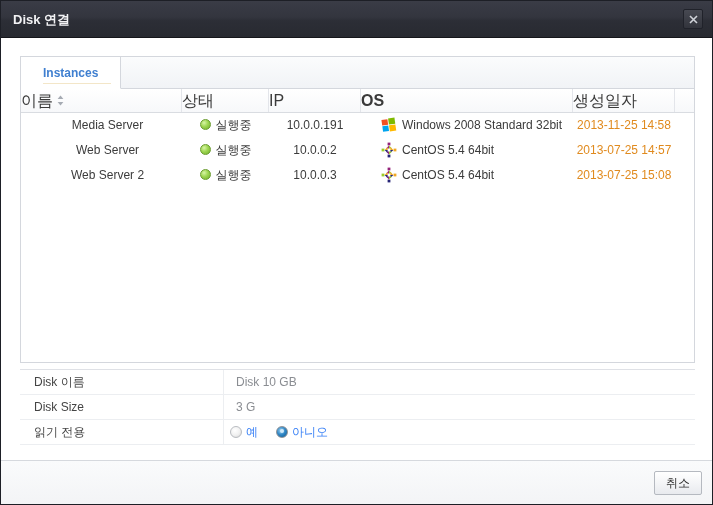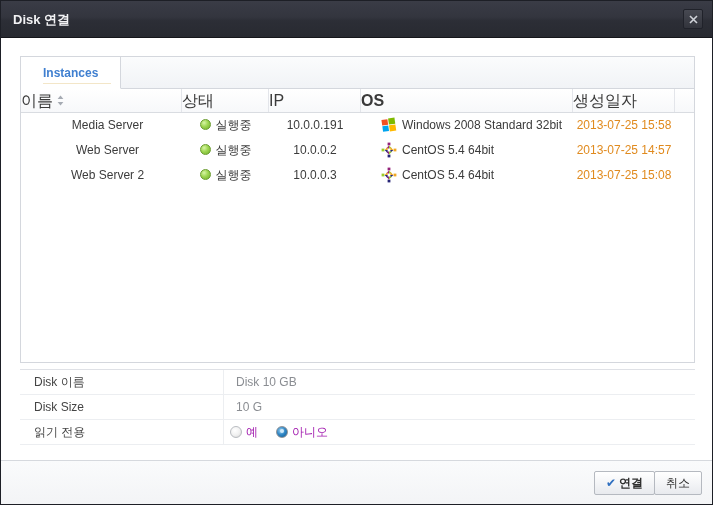--- a/index.html
+++ b/index.html
@@ -193,21 +193,21 @@
     height: 25px; line-height: 25px;
     font-size: 12px;
     color: #8a8d92;
   }
 
   .radio-group {
     position: absolute;
     left: 210px; top: 0;
     height: 25px; line-height: 25px;
     font-size: 12px;
-    color: #a21caf;
+    color: #3b82f6;
   }
   .radio-item { display: inline-block; margin-right: 18px; cursor: pointer; }
   .radio {
     display: inline-block;
     width: 12px; height: 12px;
     border-radius: 50%;
     vertical-align: middle;
     position: relative;
     top: -1px;
     margin-right: 4px;
@@ -301,21 +301,21 @@
             <div class="cell c-state" style="left: 161px; width: 87px;"><span class="dot"></span><span>실행중</span></div>
             <div class="cell c-ip" style="left: 248px; width: 92px;"><span>10.0.0.191</span></div>
             <div class="cell c-os" style="left: 360px; width: 192px;"><span class="osicon"><svg width="16" height="16" viewBox="0 0 16 16">
                   <g transform="rotate(-8 8 8)">
                     <rect x="1.2" y="2.0" width="6.0" height="5.6" fill="#f25022"></rect>
                     <rect x="8.0" y="1.4" width="6.4" height="6.2" fill="#7fba00"></rect>
                     <rect x="1.2" y="8.3" width="6.0" height="5.6" fill="#00a4ef"></rect>
                     <rect x="8.0" y="8.3" width="6.4" height="6.2" fill="#ffb900"></rect>
                   </g>
                 </svg></span><span>Windows 2008 Standard 32bit</span></div>
-            <div class="cell c-date" style="left: 552px; width: 102px;"><span>2013-07-25 15:58</span></div>
+            <div class="cell c-date" style="left: 552px; width: 102px;"><span>2013-11-25 14:58</span></div>
           </div>
           <div class="grid-row">
             <div class="cell c-name" style="left: 12px; width: 149px;"><span>Web Server</span></div>
             <div class="cell c-state" style="left: 161px; width: 87px;"><span class="dot"></span><span>실행중</span></div>
             <div class="cell c-ip" style="left: 248px; width: 92px;"><span>10.0.0.2</span></div>
             <div class="cell c-os" style="left: 360px; width: 192px;"><span class="osicon"><svg width="16" height="16" viewBox="0 0 16 16">
                   <rect x="6.6" y="0.6" width="2.8" height="2.8" fill="#932279"></rect>
                   <rect x="12.6" y="6.6" width="2.8" height="2.8" fill="#efa724"></rect>
                   <rect x="6.6" y="12.6" width="2.8" height="2.8" fill="#262577"></rect>
                   <rect x="0.6" y="6.6" width="2.8" height="2.8" fill="#9ccd2a"></rect>
@@ -358,35 +358,32 @@
 
       <div class="form-row">
         <div class="form-label">Disk 이름</div>
         <div class="form-divider"></div>
         <div class="form-value">Disk 10 GB</div>
       </div>
 
       <div class="form-row">
         <div class="form-label">Disk Size</div>
         <div class="form-divider"></div>
-        <div class="form-value">10 G</div>
+        <div class="form-value">3 G</div>
       </div>
 
       <div class="form-row">
         <div class="form-label">읽기 전용</div>
         <div class="form-divider"></div>
         <div class="radio-group" id="radio-group"><span class="radio-item"><span class="radio"></span><span>예</span></span><span class="radio-item"><span class="radio checked"></span><span>아니오</span></span></div>
       </div>
 
     </div>
 
   </div>
 
   <div class="footer">
-    <div class="btn btn-connect">
-      <span class="check">✔</span><span>연결</span>
-    </div>
     <div class="btn btn-cancel">
       <span>취소</span>
     </div>
   </div>
 
 </div>
 
 </body></html>

